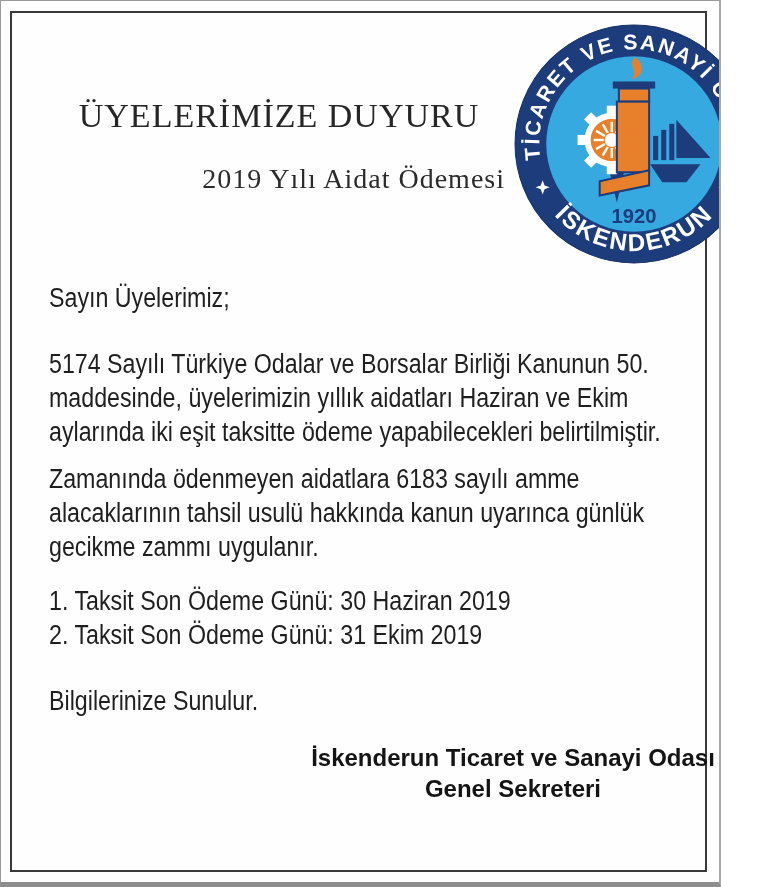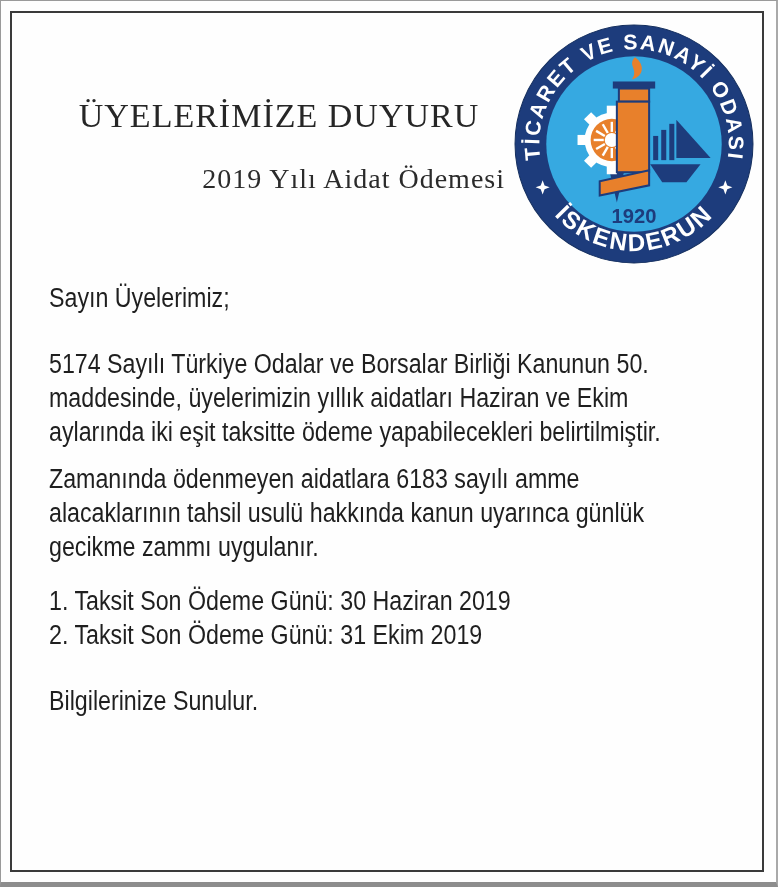--- a/index.html
+++ b/index.html
@@ -1,17 +1,17 @@
 <!DOCTYPE html>
 <html><head>
 <meta charset="utf-8">
 <style>
   html,body { margin:0; padding:0; background:#ffffff; }
   .page {
-    position:relative; width:778px; height:887px; box-sizing:border-box;
+    position:relative; width:721px; height:887px; box-sizing:border-box;
     background:#fefefe; overflow:hidden;
     border:1px solid #9a9a9a;
     border-right:2px solid #a9a9a9;
     border-bottom:5px solid #8d8d8d;
     font-family:"Liberation Sans", sans-serif;
   }
   .frame {
     position:absolute; left:9px; top:10px; right:12px; bottom:10px;
     border:2px solid #3a3a3a; pointer-events:none;
   }
@@ -64,20 +64,24 @@
     <div>gecikme zammı uygulanır.</div>
   </div>
 
   <div class="para p3">
     <div>1. Taksit Son Ödeme Günü: 30 Haziran 2019</div>
     <div>2. Taksit Son Ödeme Günü: 31 Ekim 2019</div>
   </div>
 
   <div class="para p4">Bilgilerinize Sunulur.</div>
 
+  <div class="signature">
+    <div>İskenderun Ticaret ve Sanayi Odası</div>
+    <div>Genel Sekreteri</div>
+  </div>
 
   <svg class="logo" viewBox="0 0 240 240">
 
     <circle cx="120" cy="120" r="118" fill="#1d3c7c" stroke="#16305f" stroke-width="1"></circle>
     <circle cx="120" cy="120" r="87" fill="#36a9e1"></circle>
 
     <defs>
       <path id="arcTop" d="M 34.8 159.7 A 94 94 0 1 1 205.2 159.7"></path>
       <path id="arcBottom" d="M 36.5 185.3 A 106 106 0 0 0 203.5 185.3"></path>
     </defs>

